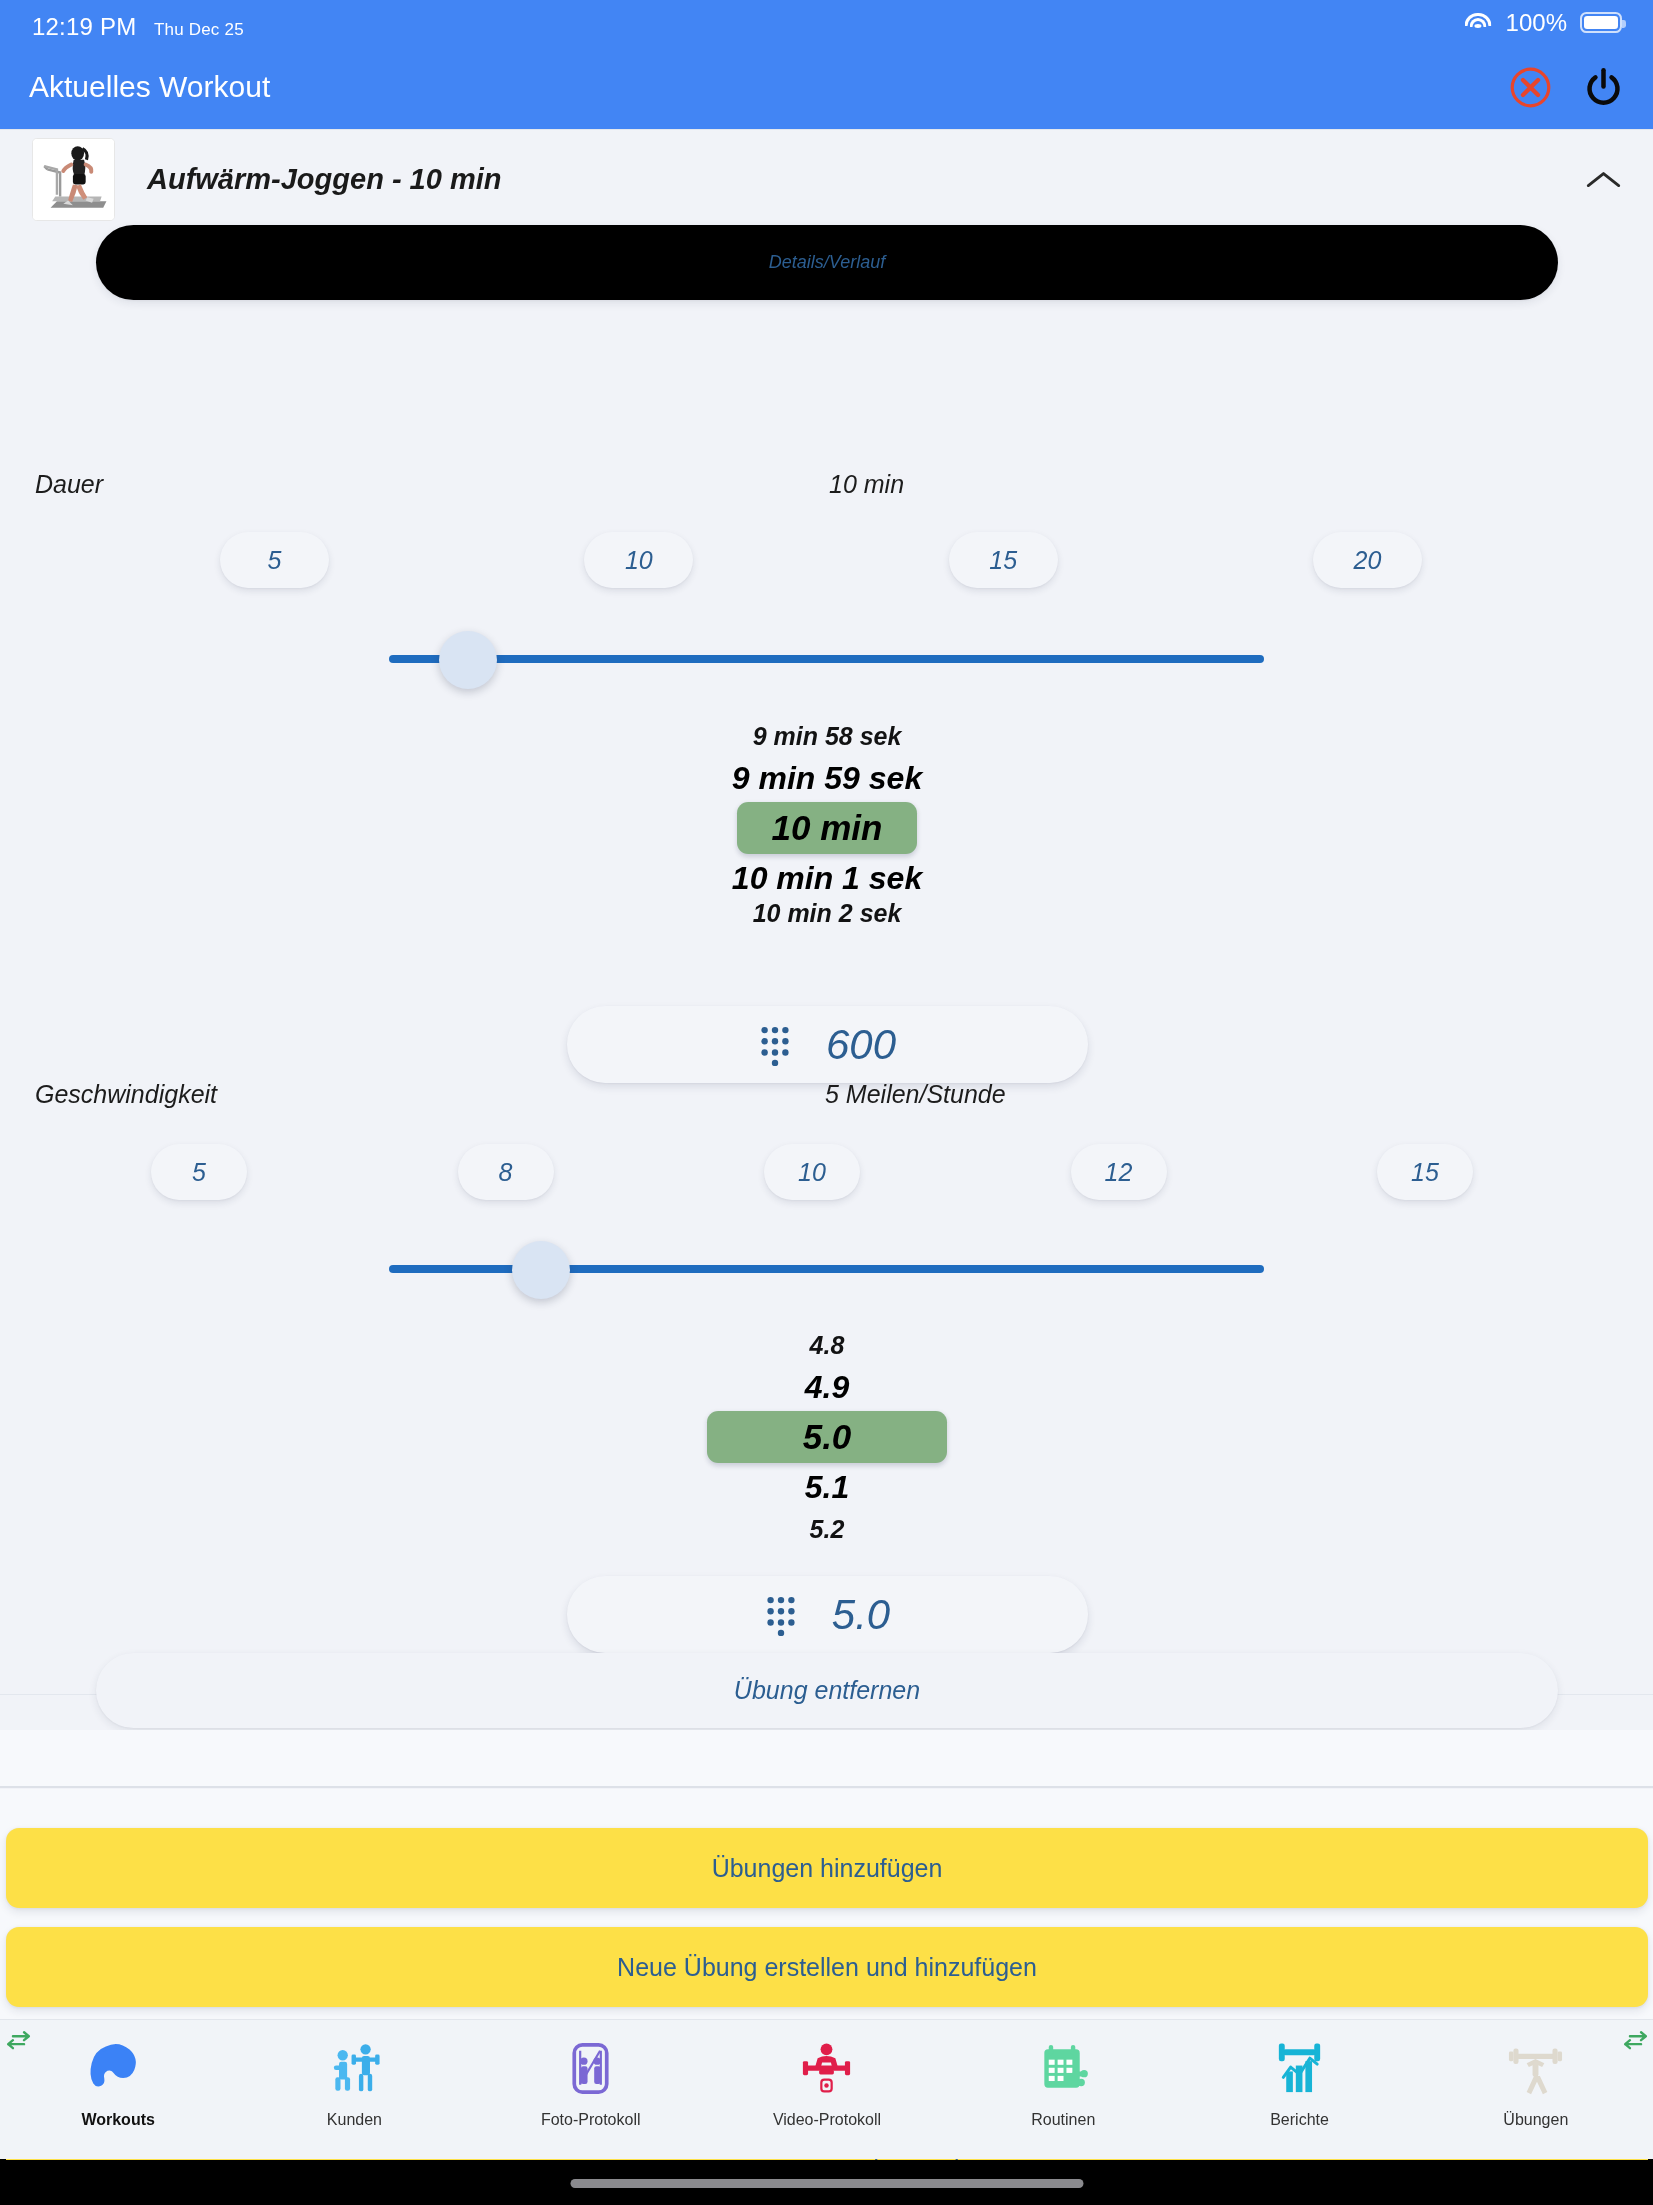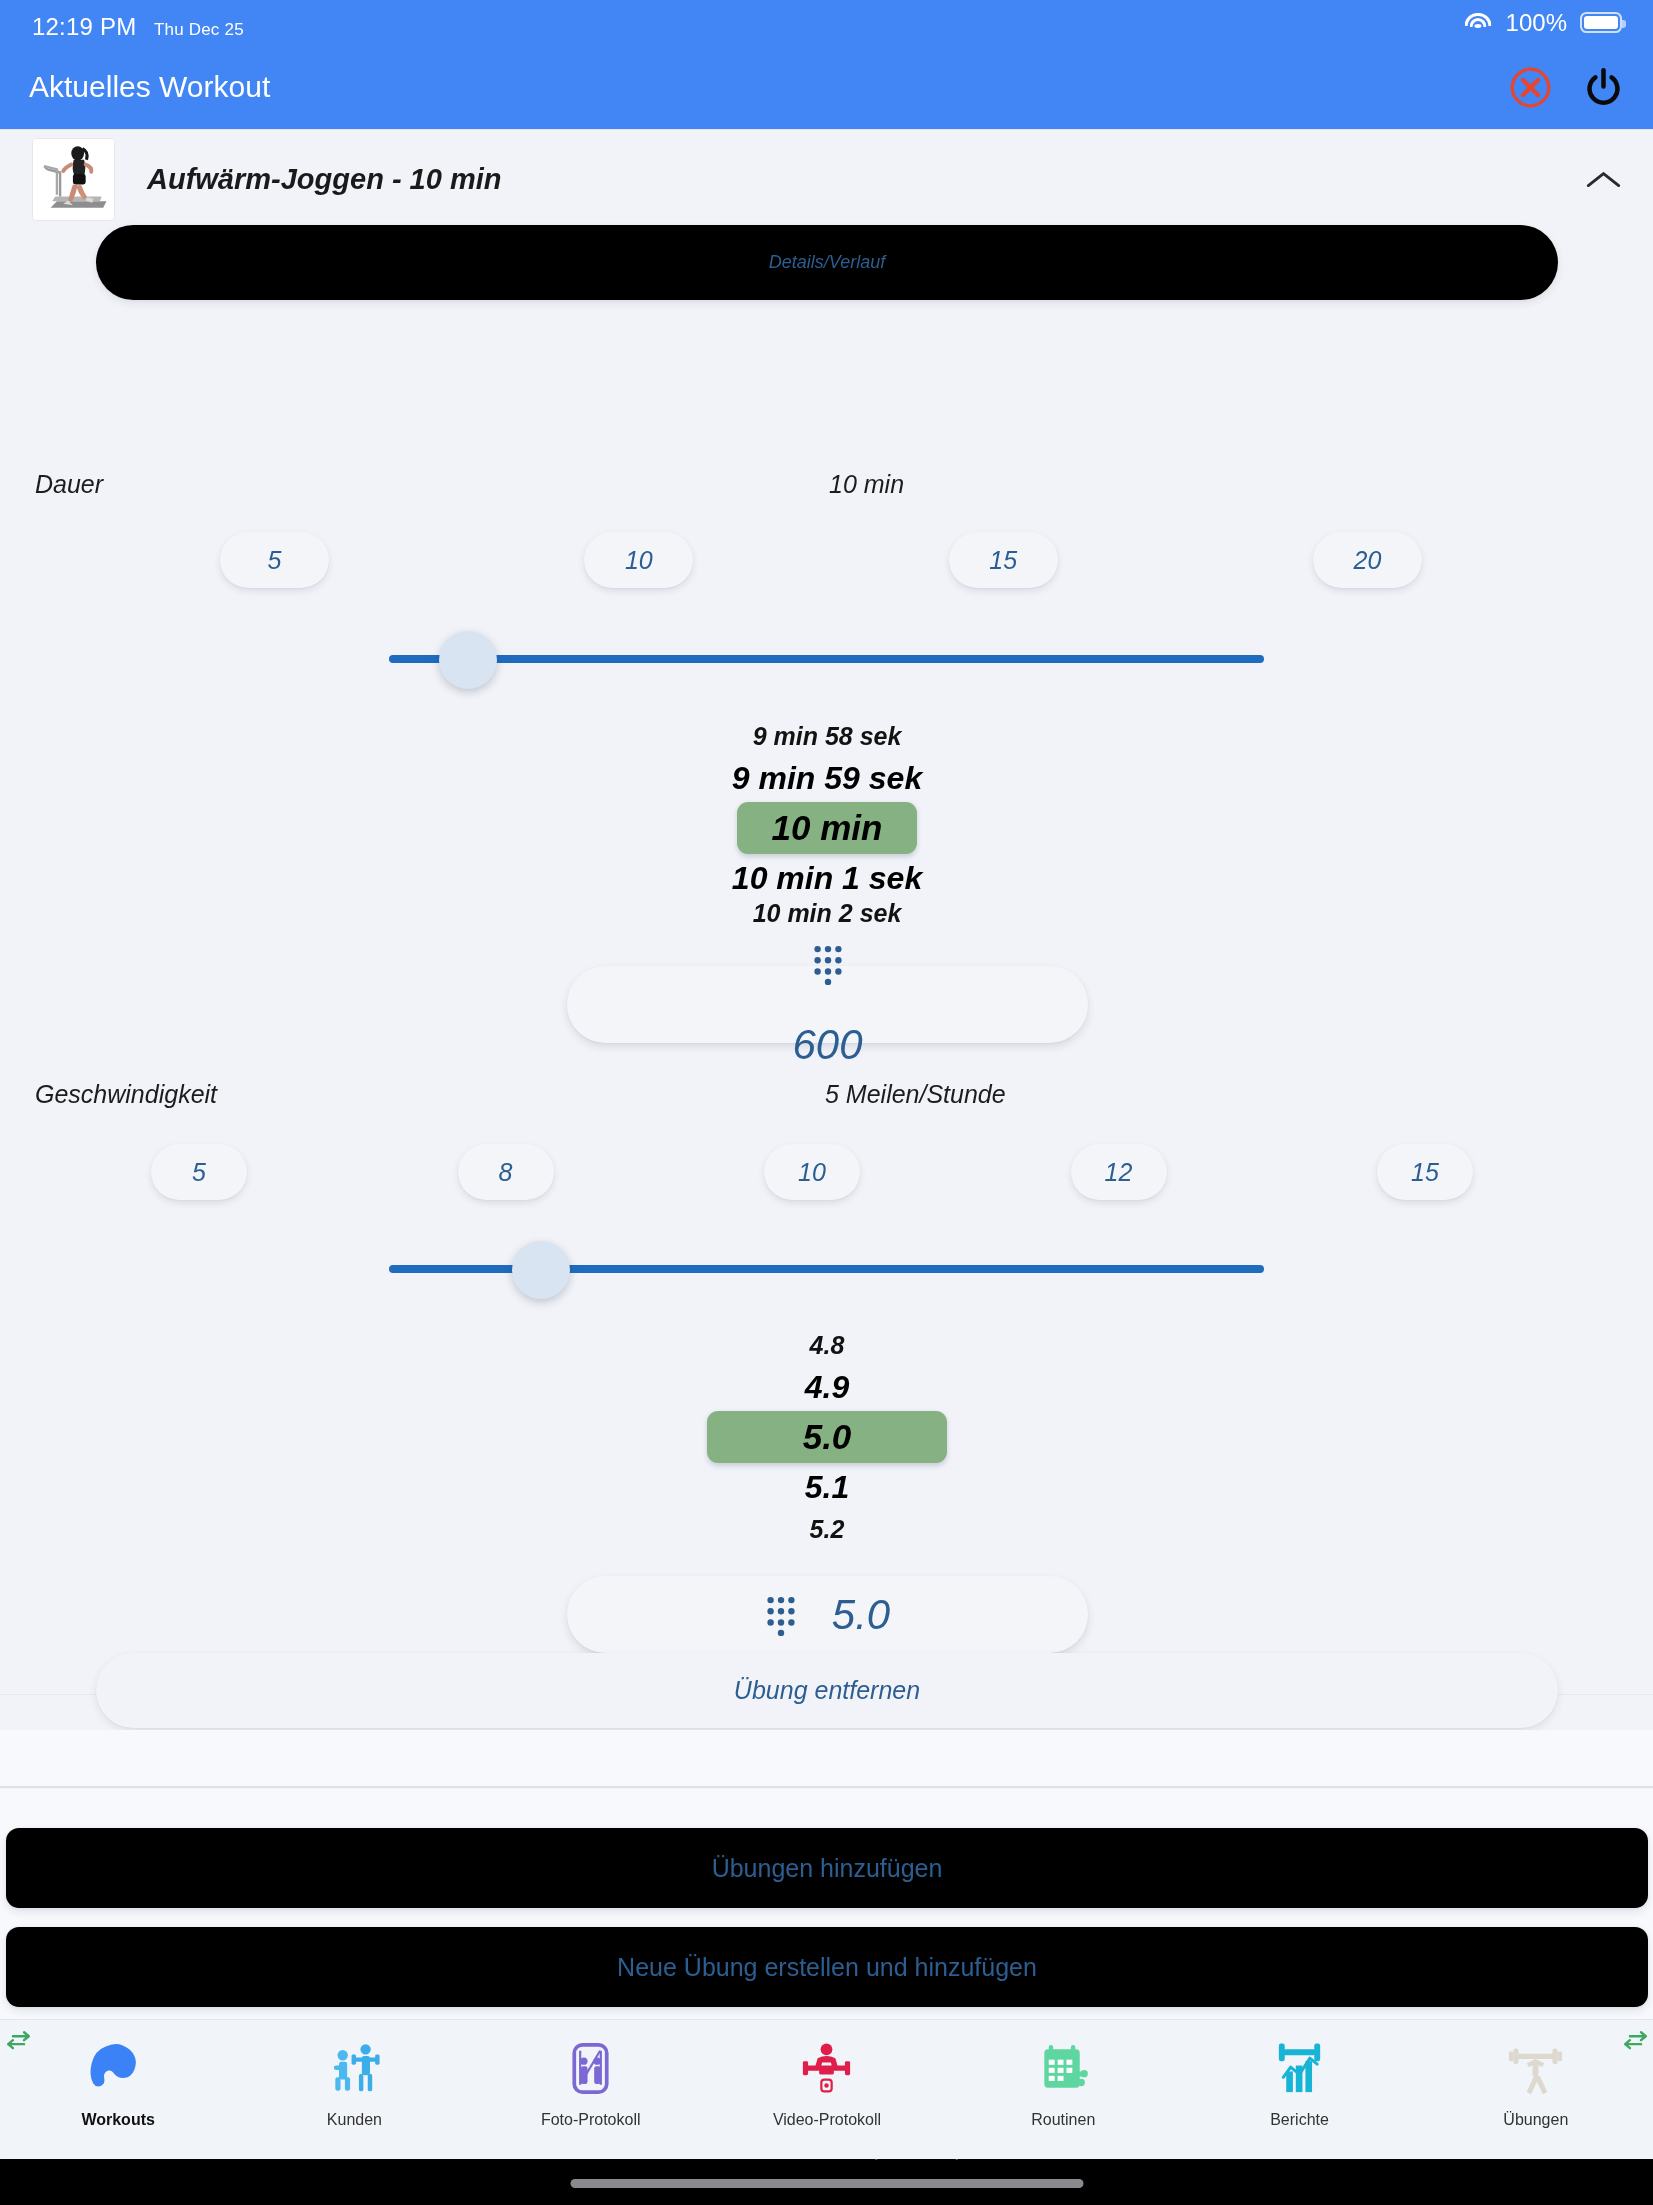--- a/index.html
+++ b/index.html
@@ -144,21 +144,21 @@
     background: #F1F3F8; border-radius: 38px;
     box-shadow: 0 3.2px 8px rgba(30,40,70,.09), 0 0.8px 1.6px rgba(30,40,70,.05);
     display: flex; align-items: center; justify-content: center;
     color: #2C5E91; font-size: 25px;
   }
 
   
   .actions { position: absolute; top: 1699px; left: 0; width: 1654px; }
   .action-btn {
     margin: 0 6.4px 19px 6.4px; height: 80px;
-    background: #000000; border-radius: 13px;
+    background: #fde047; border-radius: 13px;
     box-shadow: 0 4px 8.8px rgba(30,40,70,.10), 0 0.8px 2.4px rgba(30,40,70,.06);
     display: flex; align-items: center; justify-content: center;
     color: #2C5E91; font-size: 25px;
   }
   .divider-line { position:absolute; top:1657px; left:0; width:1654px; height:2.4px; background:#DDE1E8;}
   .gap-area { position:absolute; top:1601px; left:0; width:1654px; height:56px; background:#F7F9FC;}
   .actions-bg { position:absolute; top:1660px; left:0; width:1654px; height:360px; background:#F7F9FC;}
 
   
   .tabbar {
@@ -281,21 +281,21 @@
             <span class="w-sel">10 min</span>
           </div>
         <div class="w-row">
             <span class="w-near">10 min 1 sek</span>
           </div>
         <div class="w-row" style="overflow:hidden;height:27px;align-items:flex-start;">
             <span class="w-far">10 min 2 sek</span>
           </div>
       </div>
 
-      <div class="numpill" style="top:836px;flex-direction:column;">
+      <div class="numpill" style="top:876px;">
         <span class="dialpad">
           <svg viewBox="0 0 40 56" width="32" height="45">
             <g fill="#2C5E91">
               <circle cx="7" cy="10" r="4"></circle>
                 <circle cx="20" cy="10" r="4"></circle>
                 <circle cx="33" cy="10" r="4"></circle>
               <circle cx="7" cy="24" r="4"></circle>
                 <circle cx="20" cy="24" r="4"></circle>
                 <circle cx="33" cy="24" r="4"></circle>
               <circle cx="7" cy="38" r="4"></circle>

